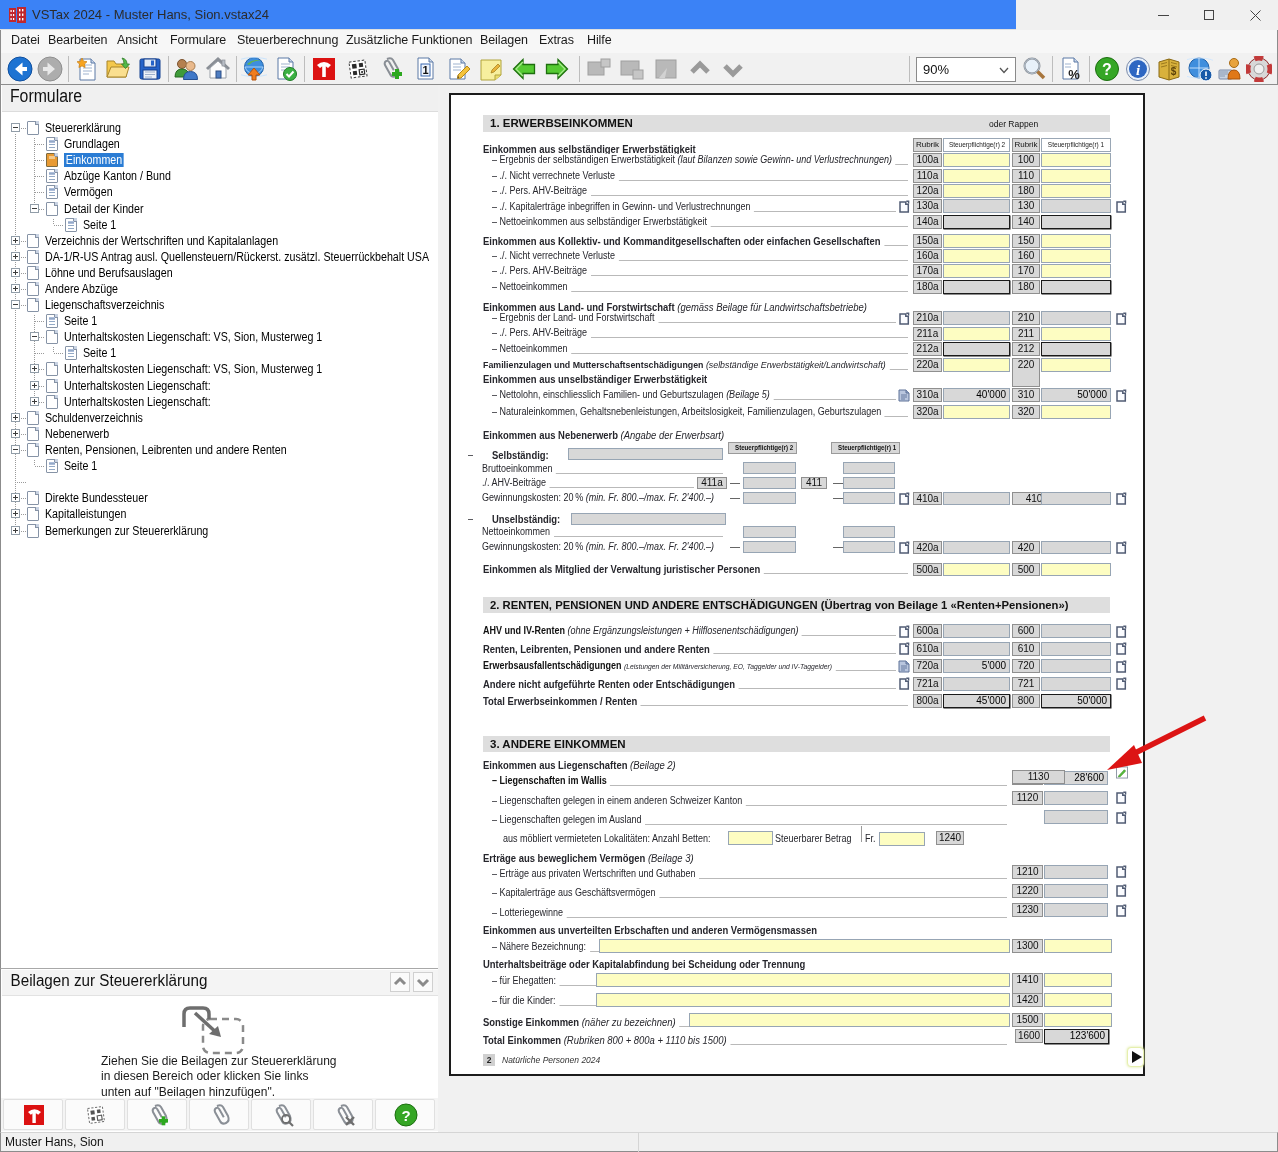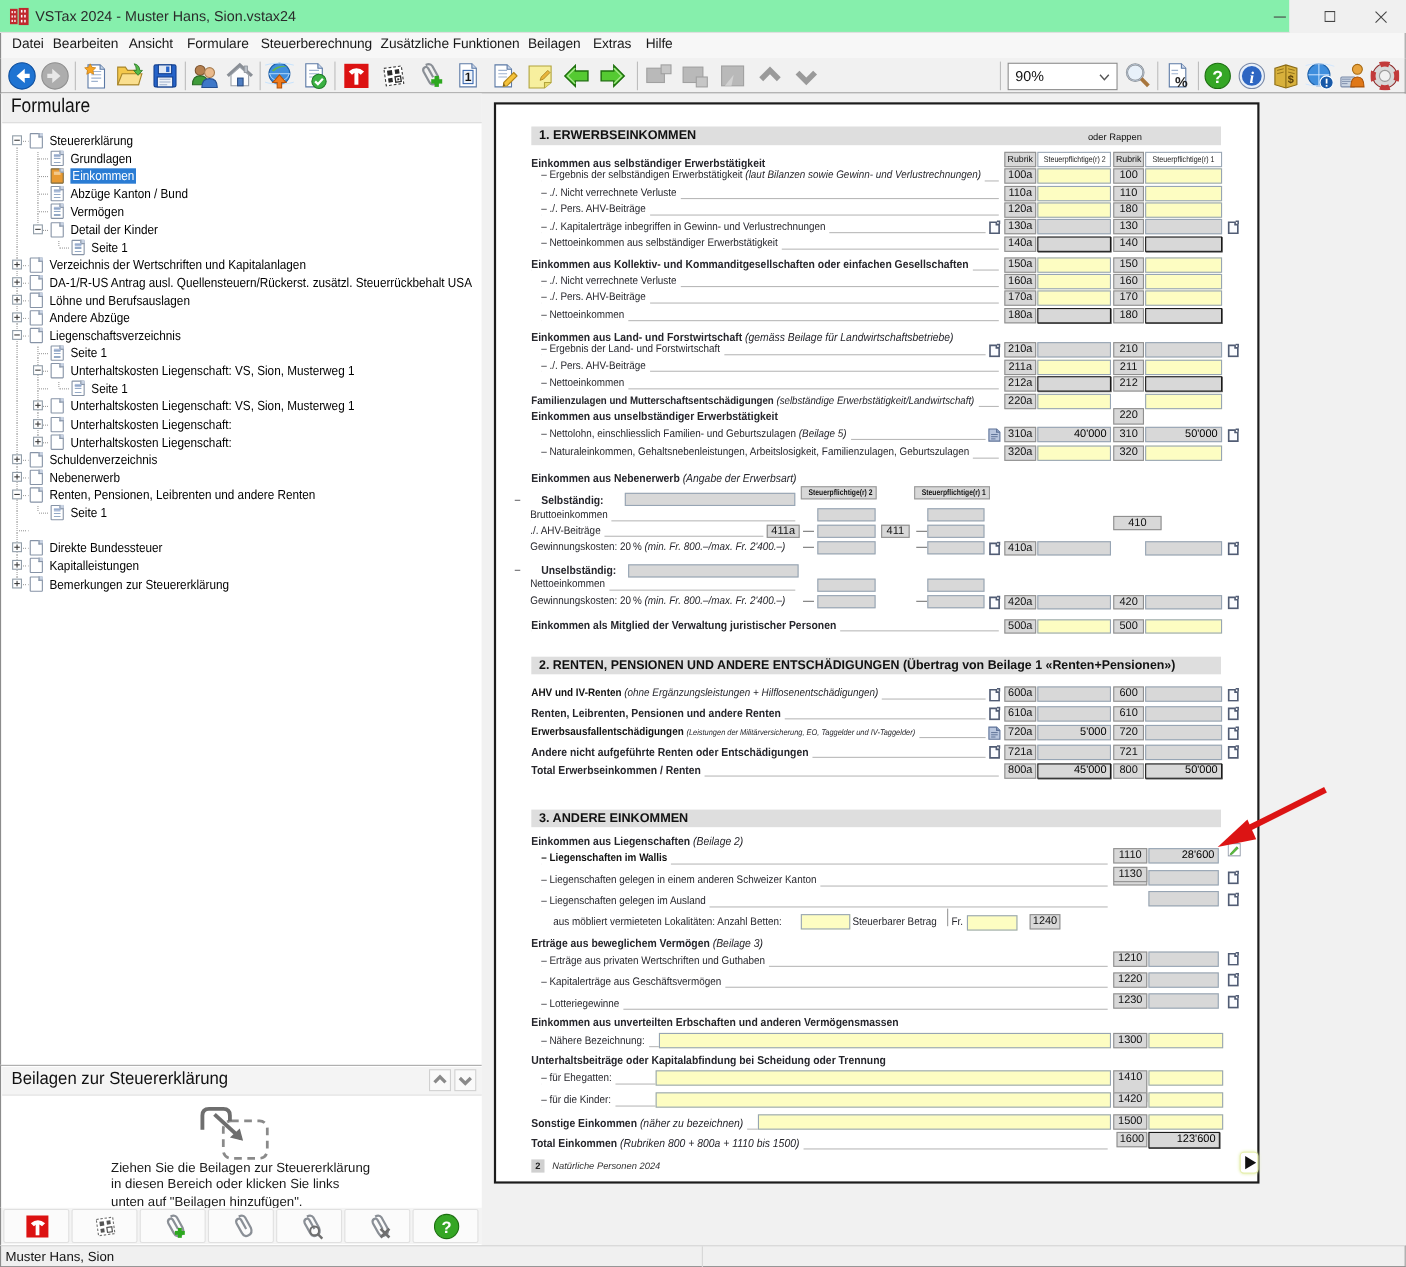--- a/index.html
+++ b/index.html
@@ -1,19 +1,19 @@
 <!DOCTYPE html>
 <html><head><meta charset="utf-8">
 <style>
 *{margin:0;padding:0;box-sizing:border-box}
 html,body{width:1278px;height:1152px;overflow:hidden;font-family:"Liberation Sans",sans-serif;background:#f0f0f0}
 .abs{position:absolute}
 #win{position:relative;width:1278px;height:1152px;background:#f0f0f0}
 
-#titlebar{position:absolute;left:0;top:0;width:1172px;height:30px;background:#86efac;border-bottom:1px solid #e0e0e0}
+#titlebar{position:absolute;left:0;top:0;width:1016px;height:30px;background:#3b82f6;border-bottom:1px solid #e0e0e0}
 #titletxt{position:absolute;left:32px;top:7px;font-size:13px;color:#2b2b2b}
 .wbtn{position:absolute;top:0;width:46px;height:30px;color:#444;text-align:center;line-height:30px;font-size:13px}
 
 #menubar{position:absolute;left:0;top:30px;width:1278px;height:23px;background:#f7f7f7;border-left:1px solid #8c8c8c;border-right:1px solid #8c8c8c}
 #menubar span{position:absolute;top:3px;font-size:12.5px;color:#1a1a1a;letter-spacing:-0.1px}
 
 #toolbar{position:absolute;left:0;top:53px;width:1278px;height:32px;background:#f1f1f1;border-bottom:1px solid #8c8c8c;border-left:1px solid #8c8c8c;border-right:1px solid #8c8c8c}
 .tbi{position:absolute;top:3px;width:26px;height:26px}
 .tsep{position:absolute;top:3px;width:1px;height:26px;background:#bdbdbd}
 
@@ -708,21 +708,21 @@
 <div class="ldr" style="left:41px;top:258px;width:416px"></div>
 <span class="lb" style="left:41px;top:248px;font-weight:normal;line-height:12px;font-size:10px">– Nettoeinkommen</span>
 <div class="rub" style="left:462px;top:247px;width:29px;height:14px;line-height:12px">212a</div>
 <div class="f fg ft" style="left:492px;top:247px;width:67px;height:14px"></div>
 <div class="rub" style="left:561px;top:247px;width:28px;height:14px;line-height:12px">212</div>
 <div class="f fg ft" style="left:590px;top:247px;width:70px;height:14px"></div>
 <div class="ldr" style="left:32px;top:274px;width:425px"></div>
 <span class="lb" style="left:32px;top:264px;font-weight:bold;line-height:12px;font-size:9.8px">Familienzulagen und Mutterschaftsentschädigungen <i style="font-weight:normal">(selbständige Erwerbstätigkeit/Landwirtschaft)</i></span>
 <div class="rub" style="left:462px;top:263px;width:29px;height:14px;line-height:12px">220a</div>
 <div class="f fy" style="left:492px;top:263px;width:67px;height:14px"></div>
-<div class="rub" style="left:561px;top:276px;width:28px;height:15px;line-height:12px">220</div>
+<div class="rub" style="left:561px;top:263px;width:28px;height:29px;line-height:12px">220</div>
 <div class="f fy" style="left:590px;top:263px;width:70px;height:14px"></div>
 <span class="lb" style="left:32px;top:278px;font-weight:bold;line-height:12px;font-size:10.5px">Einkommen aus unselbständiger Erwerbstätigkeit</span>
 <div class="ldr" style="left:41px;top:304px;width:404px"></div>
 <span class="lb" style="left:41px;top:294px;font-weight:normal;line-height:12px;font-size:10px">– Nettolohn, einschliesslich Familien- und Geburtszulagen <i>(Beilage 5)</i></span>
 <svg class="pic" style="left:447px;top:294px" width="12" height="13" viewBox="0 0 12 13">
           <path d="M1,1 L8,1 L11,4 L11,12 L1,12 Z" fill="#b9c6de" stroke="#5f7398"></path>
           <path d="M8,1 L8,4 L11,4" fill="#8fa3c6" stroke="#5f7398"></path>
           <path d="M3,6 h6 M3,8 h6 M3,10 h4" stroke="#5f7398" stroke-width="0.9"></path>
         </svg>
 <div class="rub" style="left:462px;top:293px;width:29px;height:14px;line-height:12px">310a</div>
@@ -765,21 +765,21 @@
 <span class="dash" style="left:279px;top:397px;line-height:12px">—</span>
 <div class="f fg" style="left:292px;top:397px;width:53px;height:12px"></div>
 <span class="dash" style="left:382px;top:397px;line-height:12px">—</span>
 <div class="f fg" style="left:392px;top:397px;width:52px;height:12px"></div>
 <svg class="pic" style="left:447px;top:397px" width="12" height="13" viewBox="0 0 12 13">
           <path d="M2,2 L2,12 L10.3,12 L10.3,4.2 L7.8,4.2 L7.8,2 Z" fill="#fbfcff" stroke="#515c74" stroke-width="1.5"></path>
           <path d="M8.3,1.2 L10.6,1.2 L10.6,3.6" fill="none" stroke="#515c74" stroke-width="1.4"></path>
         </svg>
 <div class="rub" style="left:462px;top:397px;width:29px;height:13px;line-height:11px">410a</div>
 <div class="f fg" style="left:492px;top:397px;width:67px;height:13px"></div>
-<div class="rub" style="left:561px;top:374px;width:44px;height:13px;line-height:11px">410</div>
+<div class="rub" style="left:561px;top:397px;width:44px;height:13px;line-height:11px">410</div>
 <div class="f fg" style="left:590px;top:397px;width:70px;height:13px"></div>
 <svg class="pic" style="left:664px;top:397px" width="12" height="13" viewBox="0 0 12 13">
           <path d="M2,2 L2,12 L10.3,12 L10.3,4.2 L7.8,4.2 L7.8,2 Z" fill="#fbfcff" stroke="#515c74" stroke-width="1.5"></path>
           <path d="M8.3,1.2 L10.6,1.2 L10.6,3.6" fill="none" stroke="#515c74" stroke-width="1.4"></path>
         </svg>
 <span class="lb" style="left:17px;top:418px;font-weight:normal;line-height:12px;font-size:10px">–</span>
 <span class="lb" style="left:41px;top:418px;font-weight:bold;line-height:12px;font-size:10.5px">Unselbständig:</span>
 <div class="f fg" style="left:120px;top:418px;width:155px;height:12px"></div>
 <div class="ldr" style="left:31px;top:441px;width:241px"></div>
 <span class="lb" style="left:31px;top:431px;font-weight:normal;line-height:12px;font-size:10px">Nettoeinkommen</span>
@@ -893,21 +893,21 @@
 <div class="ldr" style="left:41px;top:710px;width:515px"></div>
 <span class="lb" style="left:41px;top:700px;font-weight:normal;line-height:12px;font-size:10px">– Liegenschaften gelegen in einem anderen Schweizer Kanton</span>
 <div class="rub" style="left:561px;top:696px;width:31px;height:14px;line-height:12px">1120</div>
 <div class="f fg" style="left:593px;top:696px;width:64px;height:14px"></div>
 <svg class="pic" style="left:664px;top:696px" width="12" height="13" viewBox="0 0 12 13">
           <path d="M2,2 L2,12 L10.3,12 L10.3,4.2 L7.8,4.2 L7.8,2 Z" fill="#fbfcff" stroke="#515c74" stroke-width="1.5"></path>
           <path d="M8.3,1.2 L10.6,1.2 L10.6,3.6" fill="none" stroke="#515c74" stroke-width="1.4"></path>
         </svg>
 <div class="ldr" style="left:41px;top:729px;width:515px"></div>
 <span class="lb" style="left:41px;top:719px;font-weight:normal;line-height:12px;font-size:10px">– Liegenschaften gelegen im Ausland</span>
-<div class="rub" style="left:561px;top:693px;width:31px;height:14px;line-height:12px">1130</div>
+<div class="rub" style="left:561px;top:675px;width:53px;height:14px;line-height:12px">1130</div>
 <div class="f fg" style="left:593px;top:715px;width:64px;height:14px"></div>
 <svg class="pic" style="left:664px;top:716px" width="12" height="13" viewBox="0 0 12 13">
           <path d="M2,2 L2,12 L10.3,12 L10.3,4.2 L7.8,4.2 L7.8,2 Z" fill="#fbfcff" stroke="#515c74" stroke-width="1.5"></path>
           <path d="M8.3,1.2 L10.6,1.2 L10.6,3.6" fill="none" stroke="#515c74" stroke-width="1.4"></path>
         </svg>
 <span class="lb" style="left:52px;top:738px;font-weight:normal;line-height:12px;font-size:10px">aus möbliert vermieteten Lokalitäten: Anzahl Betten:</span>
 <div class="f fy" style="left:277px;top:736px;width:45px;height:14px"></div>
 <span class="lb" style="left:324px;top:738px;font-weight:normal;line-height:12px;font-size:10px">Steuerbarer Betrag</span>
 <div style="position:absolute;left:410px;top:731px;width:1px;height:16px;background:#9a9a9a"></div>
 <span class="lb" style="left:414px;top:738px;font-weight:normal;line-height:12px;font-size:10px">Fr.</span>

